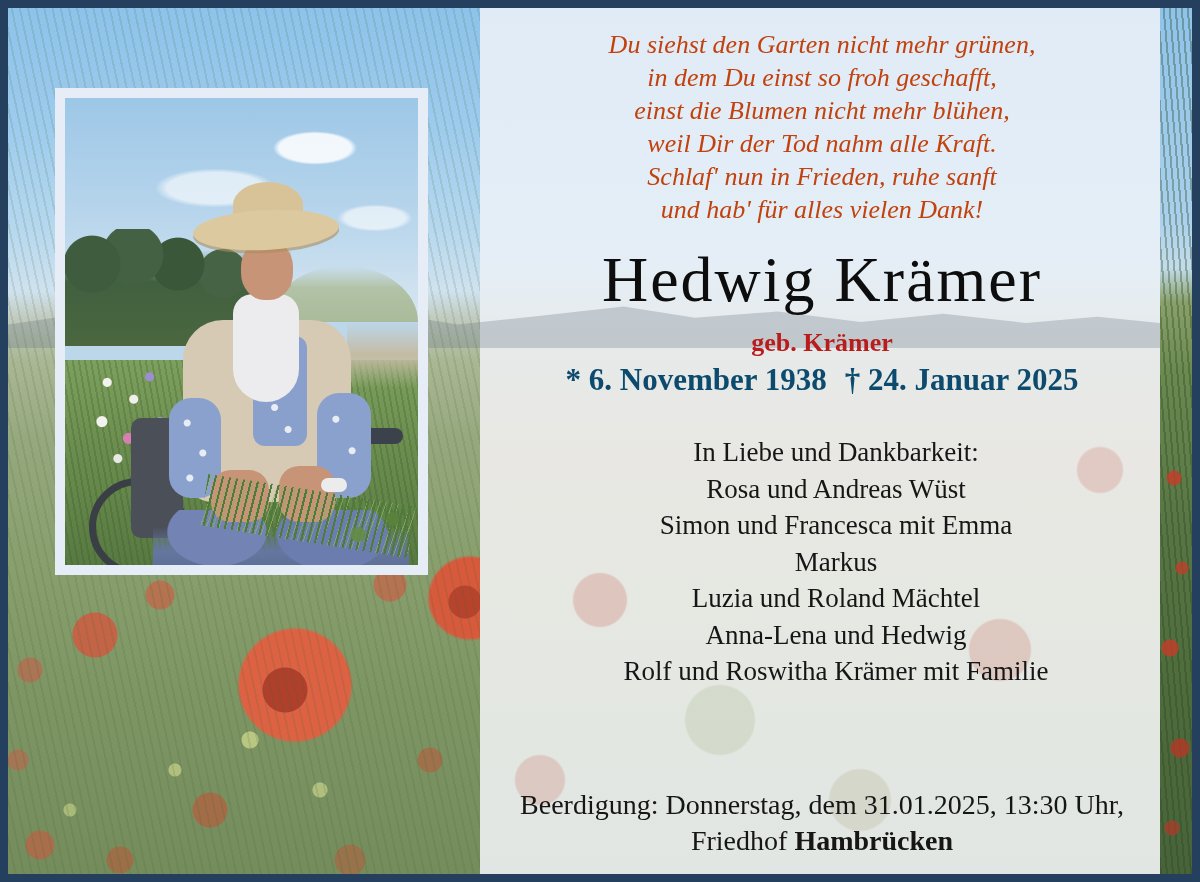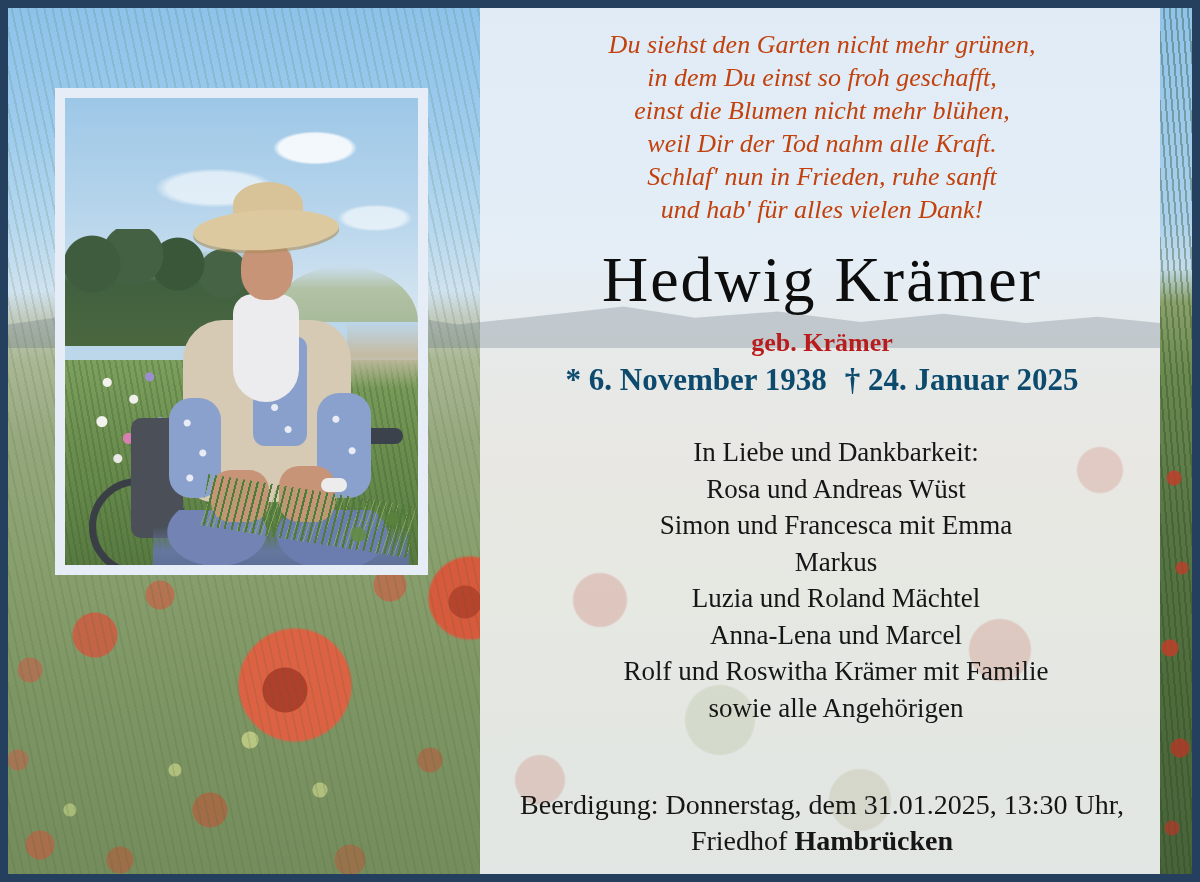--- a/index.html
+++ b/index.html
@@ -250,23 +250,22 @@
     <div class="dates">
       <span>* 6. November 1938</span><span class="gap"></span><span>† 24. Januar 2025</span>
     </div>
 
     <div class="family">
       <div>In Liebe und Dankbarkeit:</div>
       <div>Rosa und Andreas Wüst</div>
       <div>Simon und Francesca mit Emma</div>
       <div>Markus</div>
       <div>Luzia und Roland Mächtel</div>
-      <div>Anna-Lena und Marcel</div>
+      <div>Anna-Lena und Hedwig</div>
       <div>Rolf und Roswitha Krämer mit Familie</div>
-      <div>sowie alle Angehörigen</div>
     </div>
 
     <div class="funeral">
       <div>Beerdigung: Donnerstag, dem 31.01.2025, 13:30 Uhr,</div>
       <div><span>Friedhof </span><span class="bold">Hambrücken</span></div>
     </div>
   </div>
 
   <div class="frame"></div>
 </div>

